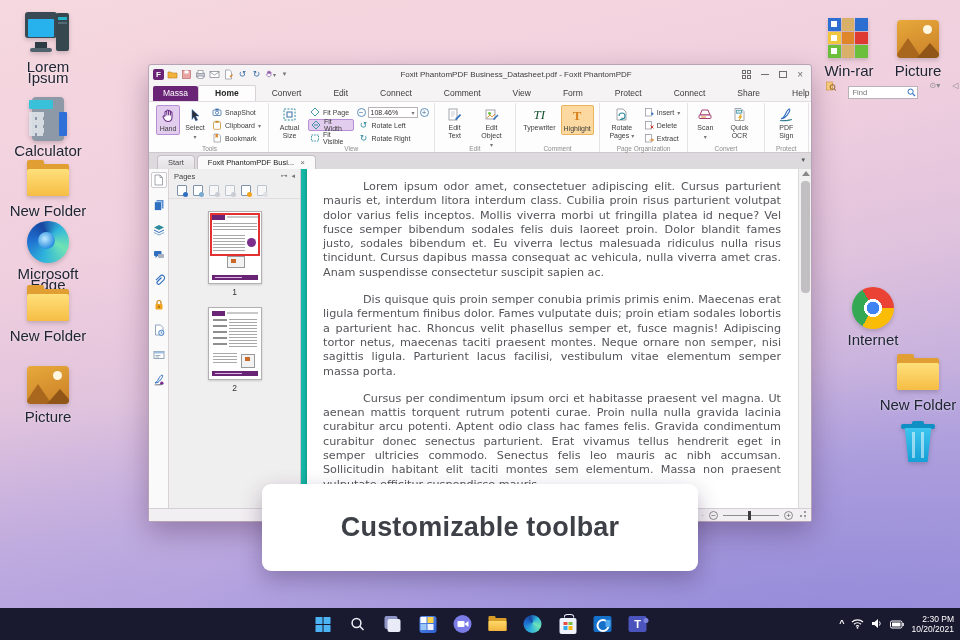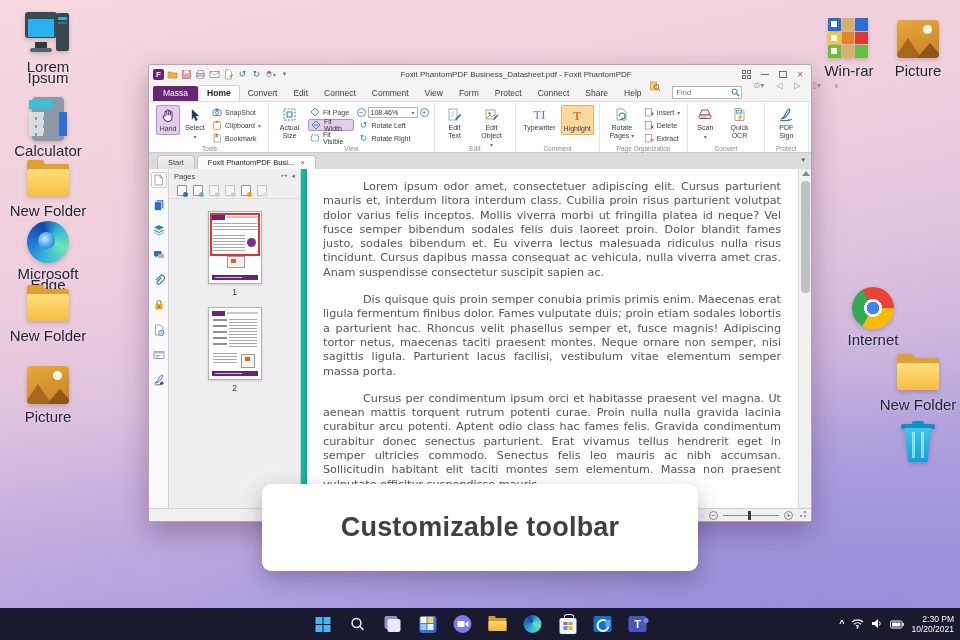--- a/index.html
+++ b/index.html
@@ -74,21 +74,21 @@
   .foxit-logo { background:#692475; color:#fff; font-weight:bold; font-size:8px; border-radius:2px; }
   .win-title { flex:1; text-align:center; font-size:8px; color:#3c3c3c; white-space:nowrap; overflow:hidden; }
   .winctl { display:flex; align-items:center; gap:10px; color:#6f6f6f; font-size:9px; padding-right:4px;}
   .ctl-grid { width:9px; height:9px; display:grid; grid-template-columns:4px 4px; grid-template-rows:4px 4px; gap:1px; }
   .ctl-grid b { background:transparent; border:1px solid #6f6f6f; }
   .ctl-box { width:8px; height:7px; border:1px solid #6f6f6f; display:inline-block; }
   .ctl-min { width:8px; height:1px; background:#6f6f6f; display:inline-block; }
 
   .tabrow { height:18px; display:flex; align-items:flex-end; padding:0 4px 0 4px; gap:0; }
   .file-tab { background:#692475; color:#fff; font-size:8.5px; padding:2px 10px 3px; border-radius:2px 2px 0 0; }
-  .mtab { font-size:8.5px; color:#3b3b3b; padding:2px 8px 3px; }
+  .mtab { font-size:8.5px; color:#3b3b3b; padding:2px 16px 3px; }
   .mtab.active { background:#fdfdfd; border:1px solid #d8d2d8; border-bottom:none; border-radius:2px 2px 0 0; font-weight:bold; color:#222; }
   .findrow { margin-left:auto; display:flex; align-items:flex-start; gap:12px; padding-bottom:2px; }
   .find-input { width:70px; height:13px; border:1px solid #b9b2b9; background:#fff; font-size:7.5px; padding:0 12px 0 4px; color:#333; position:relative;}
   .find-wrap { position:relative; }
   .find-mag { position:absolute; right:2px; top:2px; width:9px; height:9px; }
   .nav-glyph { font-size:8px; color:#8a8a8a; }
   .ribbon { height:52px; background:#fdfdfd; border-top:1px solid #e3dde3; border-bottom:1px solid #cfc8cf; display:flex; align-items:stretch; padding:1px 2px 0 2px; }
   .rgroup { position:relative; display:flex; padding:2px 5px 10px 5px; border-right:1px solid #e7e2e7; }
   .rbody { display:flex; gap:3px; align-items:flex-start; }
   .glabel { position:absolute; bottom:0; left:0; right:0; text-align:center; font-size:6.5px; color:#8c8c8c; }
@@ -531,21 +531,21 @@
           <span><span>Edit Object</span></span>
           <span class="caret">▾</span>
         </div>
       </div>
       <div class="glabel">Edit</div>
     </div>
 
     <div class="rgroup">
       <div class="rbody">
         <div class="bigbtn">
-          <span class="bicon" style="color:#8b5cf6; font-family:'Liberation Serif',serif; font-size:13px;">TI</span>
+          <span class="bicon" style="color:#14532d; font-family:'Liberation Serif',serif; font-size:13px;font-style:italic;">TI</span>
           <span>Typewriter</span>
         </div>
         <div class="bigbtn hl-orange">
           <span class="bicon" style="color:#d8821e; font-family:'Liberation Serif',serif; font-size:13px; font-weight:bold;">T</span>
           <span>Highlight</span>
         </div>
       </div>
       <div class="glabel">Comment</div>
     </div>
 

